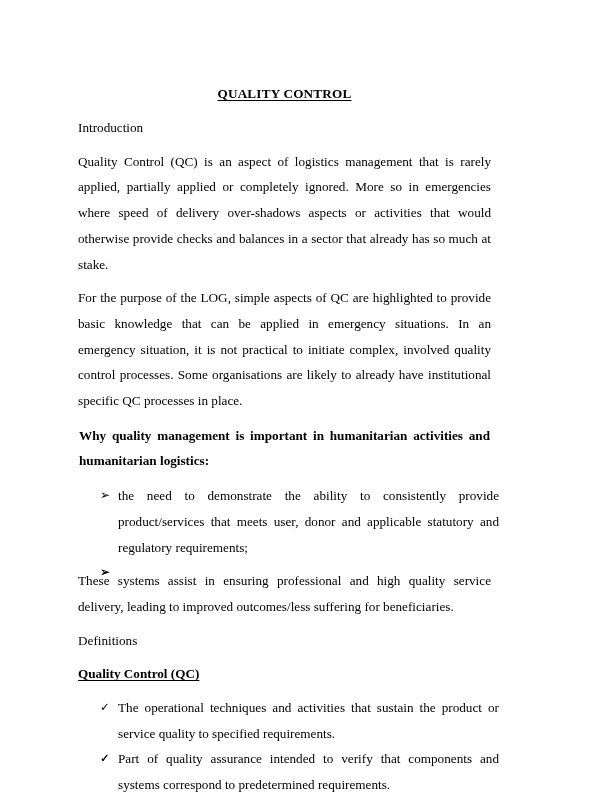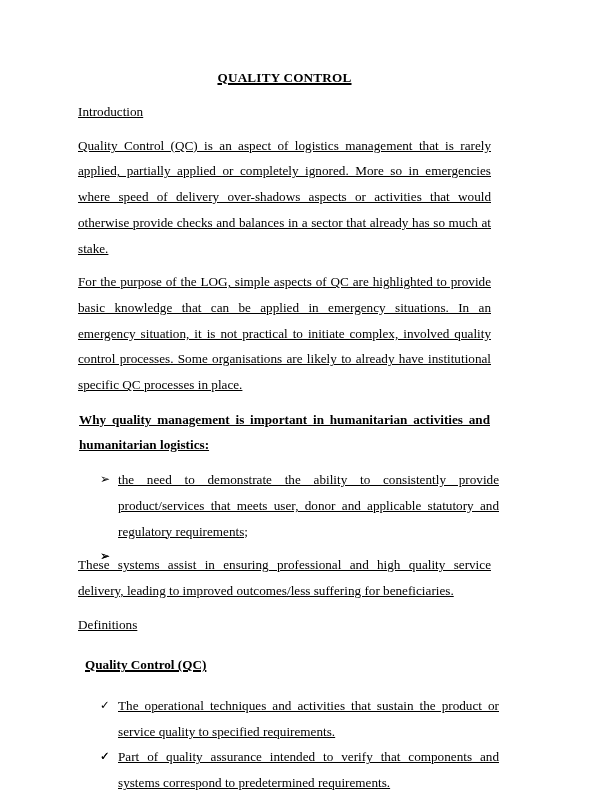--- a/index.html
+++ b/index.html
@@ -13,22 +13,21 @@
     font-family: "Liberation Serif", "DejaVu Serif", serif;
     color: #000000;
     overflow: hidden;
   }
   .page {
     position: relative;
     width: 568px;
     height: 792px;
     background: #ffffff;
     box-sizing: border-box;
-    padding: 60px 69px 0 70px;
-    text-decoration: underline;
+    padding: 76px 69px 0 70px;
   }
   .doc-title {
     text-align: center;
     font-weight: bold;
     font-size: 13.2px;
     letter-spacing: 0.2px;
     margin: 8px 0 11px 0;
     line-height: 20px;
   }
   .doc-title span.ul {
@@ -48,21 +47,21 @@
   p.section-head {
     font-size: 13.2px;
     line-height: 25.7px;
     margin: 9px;
     text-align: justify;
     font-weight: bold;
   }
   p.underline-head {
     font-size: 13.2px;
     line-height: 25.7px;
-    margin: 15px;
+    margin: 8px;
     font-weight: bold;
     text-align: left;
   }
   p.underline-head span.ul {
     text-decoration: underline;
     text-underline-offset: 2px;
   }
   ul.marker-list {
     list-style: none;
     margin: 0;

